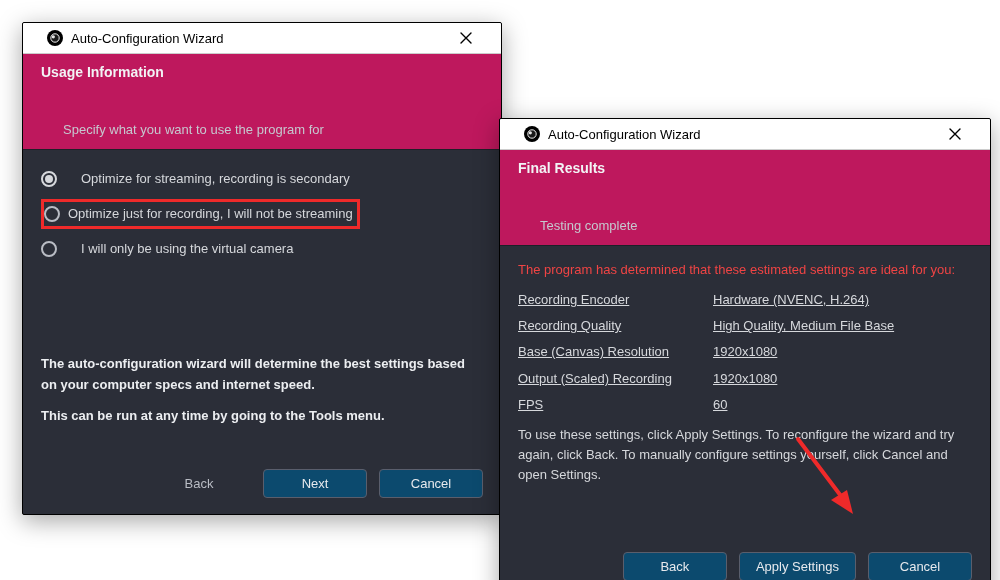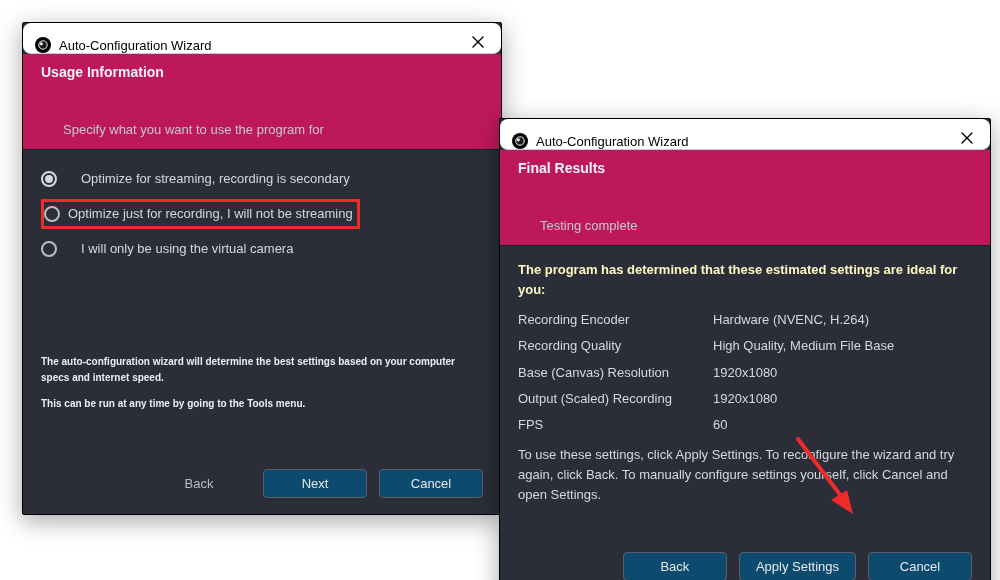--- a/index.html
+++ b/index.html
@@ -23,24 +23,23 @@
     box-shadow: 0 6px 25px rgba(0,0,0,.35);
     border-radius: 2px;
     overflow: hidden;
   }
 
   .titlebar {
     background: #ffffff;
     color: #000;
     height: 30px;
     display: flex;
-    align-items: flex-end;
-    padding: 0 12px;
+    align-items: center;
+    padding: 0 24px;
     border-bottom: 1px solid #ccc;
-    border-radius: 8px;
   }
   .titlebar .spacer { flex: 1; }
   .titlebar .app-icon {
     width: 16px; height: 16px;
     border-radius: 50%;
     background: #000;
     display: flex; align-items: center; justify-content: center;
     margin-right: 8px;
   }
   .titlebar .app-icon svg { display:block; }
@@ -108,21 +107,21 @@
     display: inline-flex;
     align-items: center;
     gap: 8px;
     justify-content: space-between;
   }
 
   .info-block {
     margin-top: 90px;
     font-weight: 700;
     color: #eceef1;
-    font-size: 10px;
+    font-size: 13px;
     line-height: 1.6;
   }
 
   .button-row {
     display: flex;
     justify-content: flex-end;
     gap: 12px;
     padding: 10px 18px 16px 18px;
   }
   .btn {
@@ -142,25 +141,26 @@
     color: #b9bcc4;
   }
 
   
   .kv {
     display: grid;
     grid-template-columns: 195px 1fr;
     row-gap: 6px;
     margin-top: 10px;
     margin-bottom: 10px;
+    text-decoration: underline;
   }
   .kv .k { color: #d6d8dc; }
   .kv .v { color: #d6d8dc; }
 
-  .lead { color: #fef9c3; font-weight: bold; }
+  .lead { color: #ef4444; }
   .trail { color: #d6d8dc; margin-top:6px; max-width:460px; }
 
   
   #dlg1 { left: 22px;  top: 22px;  width: 478px; }
   #dlg2 { left: 499px; top: 118px; width: 490px; }
 
   
   #dlg1 .body { min-height: 285px; }
   #dlg2 .body { min-height: 272px; }
 

